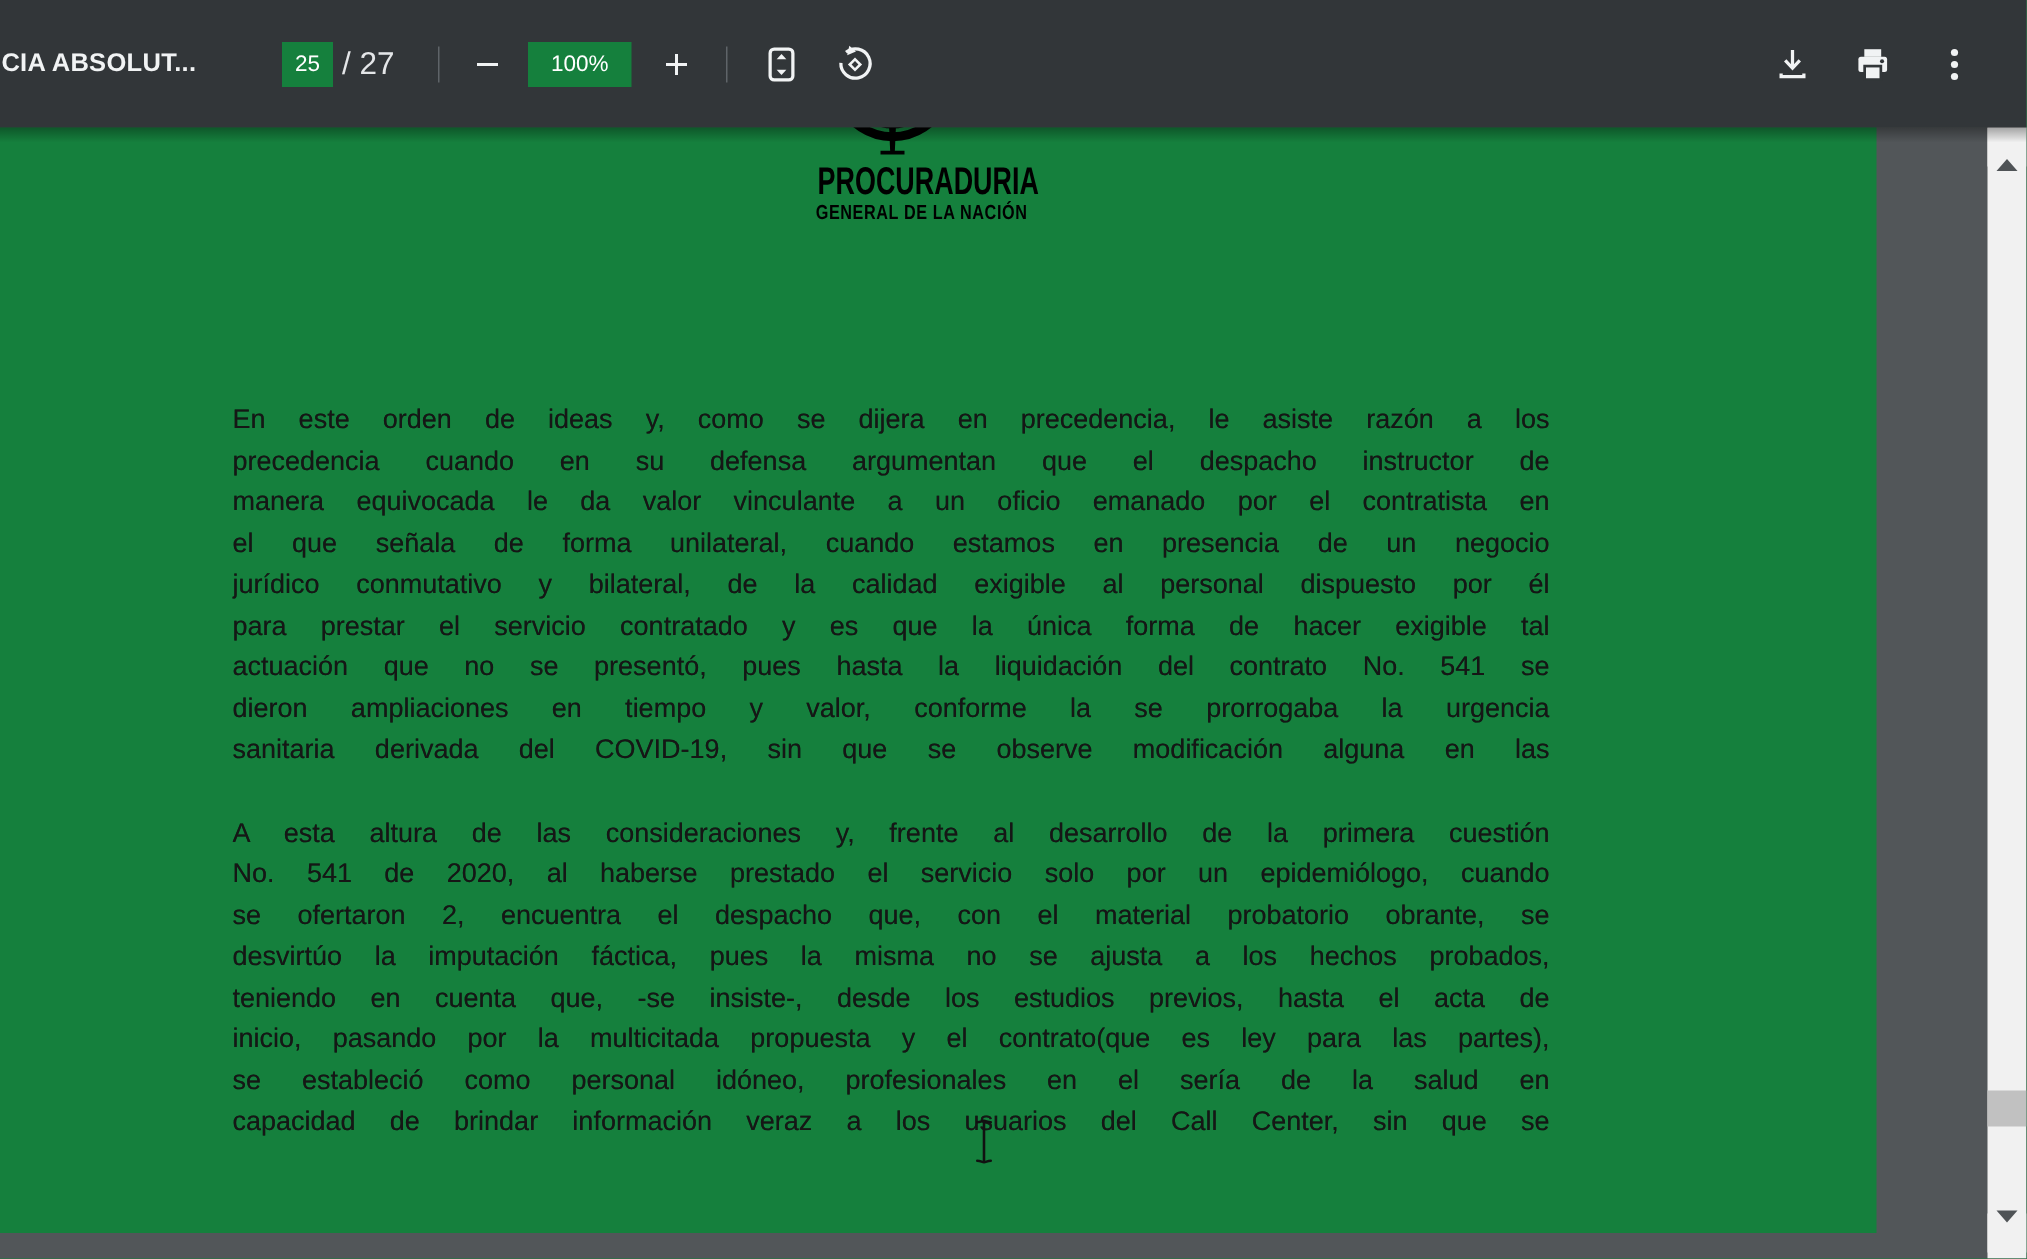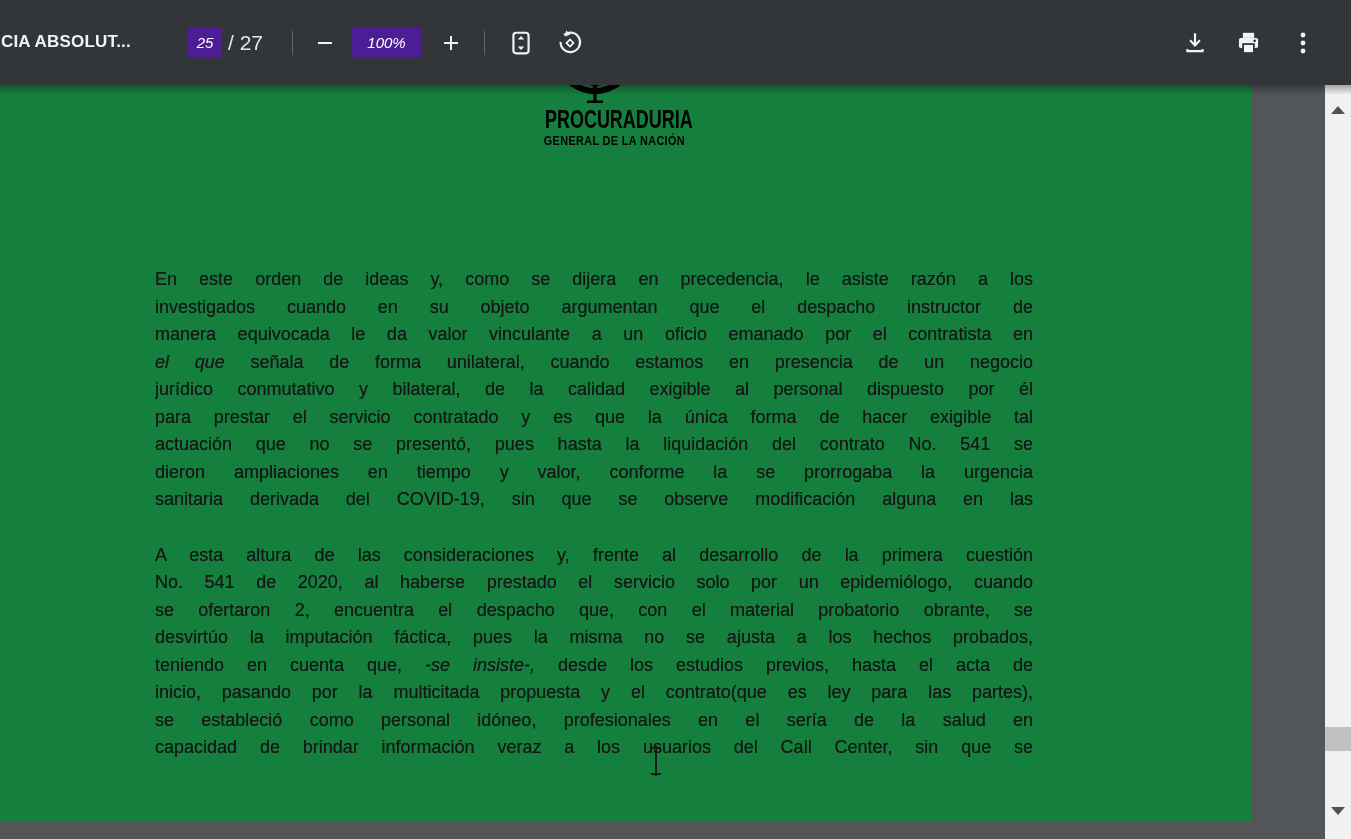--- a/index.html
+++ b/index.html
@@ -15,22 +15,22 @@
   .toolbar:after{ 
     content:"";position:absolute;left:0;right:0;top:85px;height:10px;
     background:linear-gradient(to bottom,rgba(0,0,0,.32),rgba(0,0,0,0));
     pointer-events:none;
   }
   .tb-title{
     position:absolute;left:-4px;top:32px;font-size:17px;font-weight:700;
     letter-spacing:.2px;white-space:nowrap;color:#f1f3f4;
   }
   .dark-box{
-    position:absolute;background:#4c1d95;color:#fff;text-align:center;
-    font-size:15px;height:30px;line-height:30px;top:28px;border:none;font-style:italic;
+    position:absolute;background:#15803d;color:#fff;text-align:center;
+    font-size:15px;height:30px;line-height:30px;top:28px;border:none;
   }
   .page-input{left:188px;width:34px;}
   .page-count{position:absolute;left:228px;top:28px;height:30px;line-height:30px;
     font-size:21px;color:#e4e6e8;}
   .tb-divider{position:absolute;top:31px;width:1px;height:24px;background:#5f6469;}
   .div1{left:292px}.div2{left:484px}
   .tb-btn{
     position:absolute;top:28px;width:30px;height:30px;background:none;border:none;
     padding:0;display:flex;align-items:center;justify-content:center;cursor:pointer;
   }
@@ -57,21 +57,21 @@
   }
   .doc{
     position:absolute;left:155px;top:198px;width:878px;
     font-size:18px;line-height:27.5px;color:#161616;
     text-shadow:0 0 .4px rgba(0,0,0,.55);
   }
   .para{margin:0;}
   .para + .para{margin-top:28px;}
   .line{text-align:justify;text-align-last:justify;height:27.5px;overflow:hidden;}
   .line.end{text-align-last:auto;}
-  .it{font-style:italic;}
+  .it{}
   
   .ibeam{position:absolute;left:649px;top:678px;width:14px;height:30px;}
   
   .scrollbar{
     position:absolute;right:0;top:85px;width:26px;height:754px;background:#f1f1f1;
   }
   .scroll-btn{position:absolute;left:0;width:26px;height:26px;background:#f1f1f1;
     border:none;padding:0;cursor:pointer;}
   .scroll-up{top:0}.scroll-down{bottom:4px}
   .tri-up{width:0;height:0;margin:9px auto 0;
@@ -182,21 +182,21 @@
         </g>
       </svg>
     </span>
     <span class="logo-title">PROCURADURIA</span>
     <span class="logo-sub">GENERAL DE LA NACIÓN</span>
   </div>
 
   <div class="doc">
       <div class="para">
         <div class="line"><span>En este orden de ideas y, como se dijera en precedencia, le asiste razón a los</span></div>
-        <div class="line"><span>investigados cuando en su objeto argumentan que el despacho instructor de</span></div>
+        <div class="line"><span>precedencia cuando en su defensa argumentan que el despacho instructor de</span></div>
         <div class="line"><span>manera equivocada le da valor vinculante a un oficio emanado por el contratista en</span></div>
         <div class="line"><span class="it">el que</span><span> señala de forma unilateral, cuando estamos en presencia de un negocio</span></div>
         <div class="line"><span>jurídico conmutativo y bilateral, de la calidad exigible al personal dispuesto por él</span></div>
         <div class="line"><span>para prestar el servicio contratado y es que la única forma de hacer exigible tal</span></div>
         <div class="line"><span>actuación que no se presentó, pues hasta la liquidación del contrato No. 541 se</span></div>
         <div class="line"><span>dieron ampliaciones en tiempo y valor, conforme la se prorrogaba la urgencia</span></div>
         <div class="line"><span>sanitaria derivada del COVID-19,  sin que se observe modificación alguna en las</span></div>
       </div>
       <div class="para">
         <div class="line"><span>A esta altura de las consideraciones y, frente al desarrollo de la primera cuestión</span></div>

